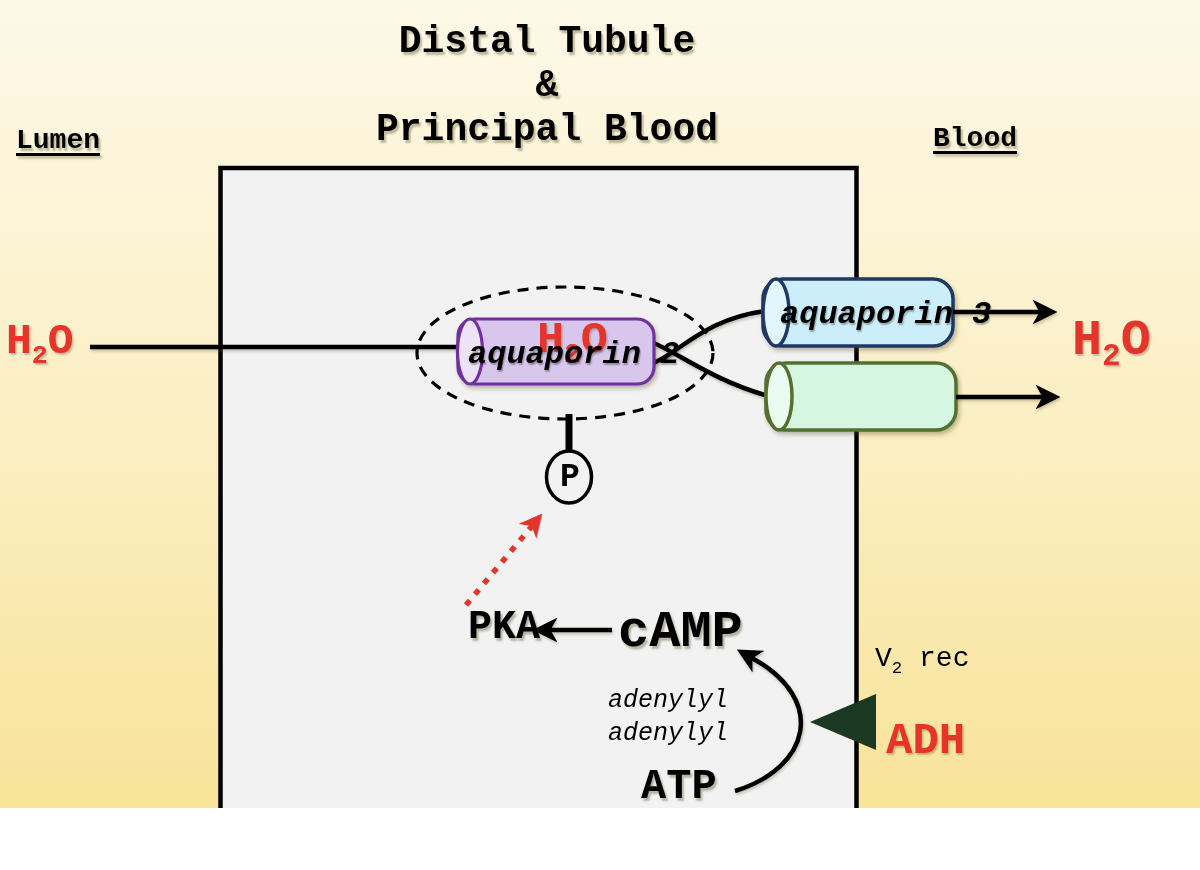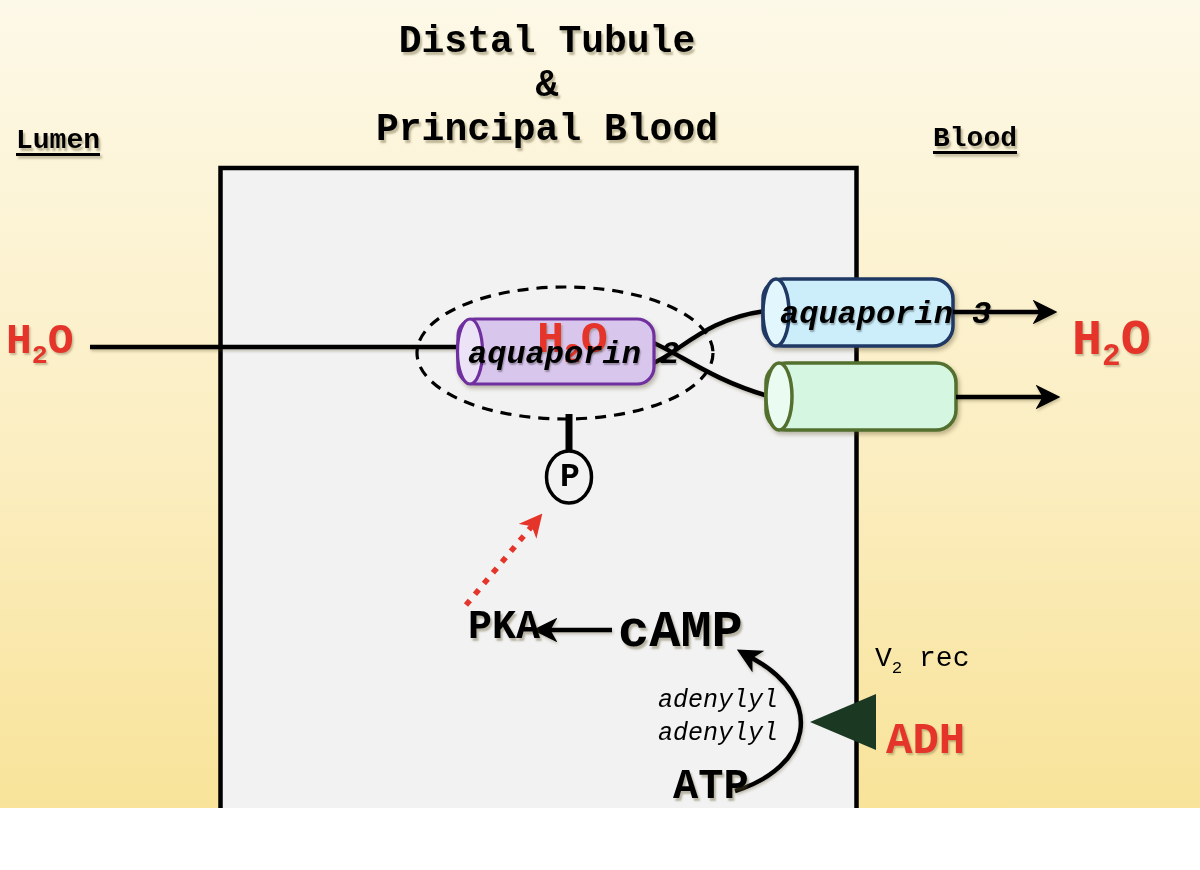--- a/index.html
+++ b/index.html
@@ -33,22 +33,22 @@
   .chan-label {
     font-weight: bold; font-style: italic; font-size: 32px; text-align: right;
     text-shadow: 1px 1.5px 1.5px rgba(0,0,0,0.30);
   }
   .aq2-label { left: 468px; top: 336px; width: 180px; }
   .aq3-label { left: 780px; top: 296px; width: 172px; }
   .aq4-label { left: 783px; top: 381px; width: 172px; }
   .p-label   { left: 556px; top: 459px; width: 28px; text-align:center; font-weight:bold; font-size: 33px; }
   .pka  { left: 433px; top: 605px; font-weight: bold; font-size: 40px; margin-left: 35px; }
   .camp { left: 618px; top: 603px; font-weight: bold; font-size: 52px; }
-  .enzyme { left: 648px; top: 684px; width: 130px; text-align: right; font-style: italic; font-size: 25px; line-height: 33px; }
-  .atp  { left: 641px; top: 763px; font-weight: bold; font-size: 42px; margin-left: 32px; }
+  .enzyme { left: 608px; top: 684px; width: 130px; text-align: left; font-style: italic; font-size: 25px; line-height: 33px; }
+  .atp  { left: 641px; top: 763px; font-weight: bold; font-size: 42px; }
   .v2rec { left: 875px; top: 643px; font-size: 28px; }
   .adh  { left: 886px; top: 716px; font-size: 44px; }
   .cyl-shadow { filter: drop-shadow(2px 3px 2px rgba(80,70,30,0.35)); }
   .ln-shadow  { filter: drop-shadow(1.5px 2px 1.5px rgba(80,70,30,0.30)); }
 </style>
 </head>
 <body>
 
 <div class="stage">
 

